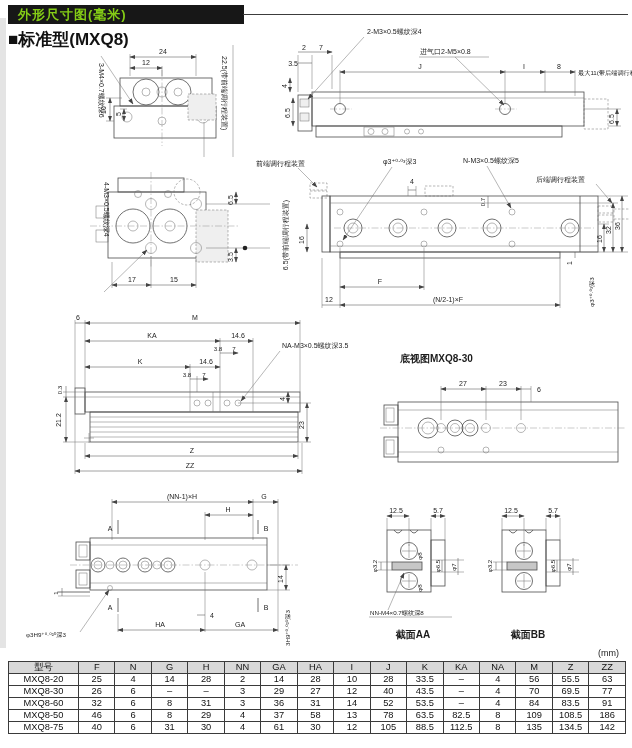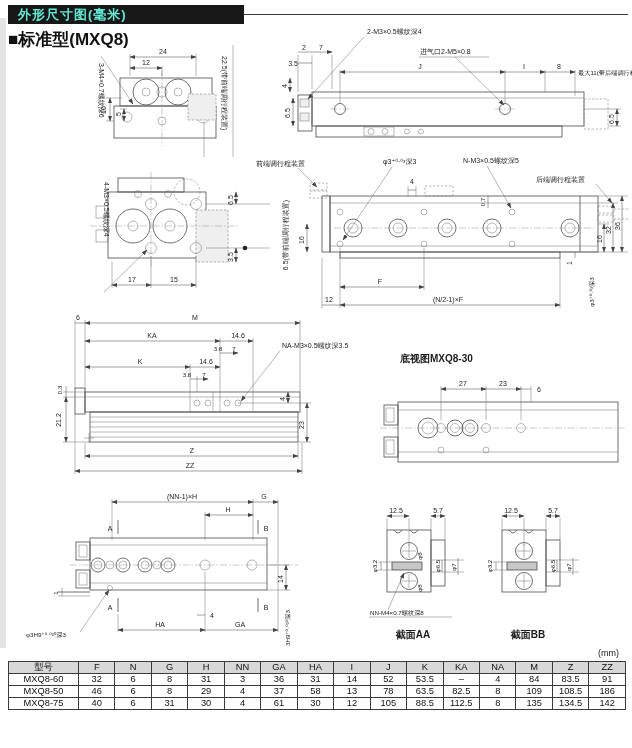--- a/index.html
+++ b/index.html
@@ -1,20 +1,20 @@
 <!DOCTYPE html>
 <html><head>
 <meta charset="utf-8">
 <style>
   html,body{margin:0;padding:0;background:#fff;}
   .page{position:relative;width:632px;height:748px;background:#fff;overflow:hidden;
         font-family:"Liberation Sans","DejaVu Sans",sans-serif;}
   .edge-strip{position:absolute;left:0;top:18px;width:6px;height:630px;background:#e4e4e4;}
   .hdr-bar{position:absolute;left:8px;top:5px;width:226px;height:19px;background:#171717;
-           color:#5eead4;font-size:13px;font-weight:bold;line-height:19px;padding-left:10px;
+           color:#84cc16;font-size:13px;font-weight:bold;line-height:19px;padding-left:10px;
            letter-spacing:1px;}
   .hdr-rule{position:absolute;left:243px;top:14px;width:385px;height:1px;background:#3c3c3c;}
   .subtitle{position:absolute;left:8px;top:28px;font-size:17px;font-weight:bold;color:#111;}
   svg{position:absolute;left:0;top:0;}
   svg text{fill:#1c1c1c;font-family:"Liberation Sans","DejaVu Sans",sans-serif;}
   .ln{fill:none;stroke:#4c4c4c;stroke-width:.8;}
   .lt{fill:none;stroke:#6e6e6e;stroke-width:.5;}
   .dl{fill:none;stroke:#555;stroke-width:.55;}
   .dsh{stroke-dasharray:2.4,1.6;}
   .ctr{fill:none;stroke:#8a8a8a;stroke-width:.45;stroke-dasharray:7,2,1.5,2;}
@@ -508,20 +508,56 @@
           <th>K</th>
           <th>KA</th>
           <th>NA</th>
           <th>M</th>
           <th>Z</th>
           <th>ZZ</th>
         </tr>
     </thead>
     <tbody id="tbody">
         <tr>
+          <td>MXQ8-20</td>
+          <td>25</td>
+          <td>4</td>
+          <td>14</td>
+          <td>28</td>
+          <td>2</td>
+          <td>14</td>
+          <td>28</td>
+          <td>10</td>
+          <td>28</td>
+          <td>33.5</td>
+          <td>–</td>
+          <td>4</td>
+          <td>56</td>
+          <td>55.5</td>
+          <td>63</td>
+        </tr>
+        <tr>
+          <td>MXQ8-30</td>
+          <td>26</td>
+          <td>6</td>
+          <td>–</td>
+          <td>–</td>
+          <td>3</td>
+          <td>29</td>
+          <td>27</td>
+          <td>12</td>
+          <td>40</td>
+          <td>43.5</td>
+          <td>–</td>
+          <td>4</td>
+          <td>70</td>
+          <td>69.5</td>
+          <td>77</td>
+        </tr>
+        <tr>
           <td>MXQ8-60</td>
           <td>32</td>
           <td>6</td>
           <td>8</td>
           <td>31</td>
           <td>3</td>
           <td>36</td>
           <td>31</td>
           <td>14</td>
           <td>52</td>

